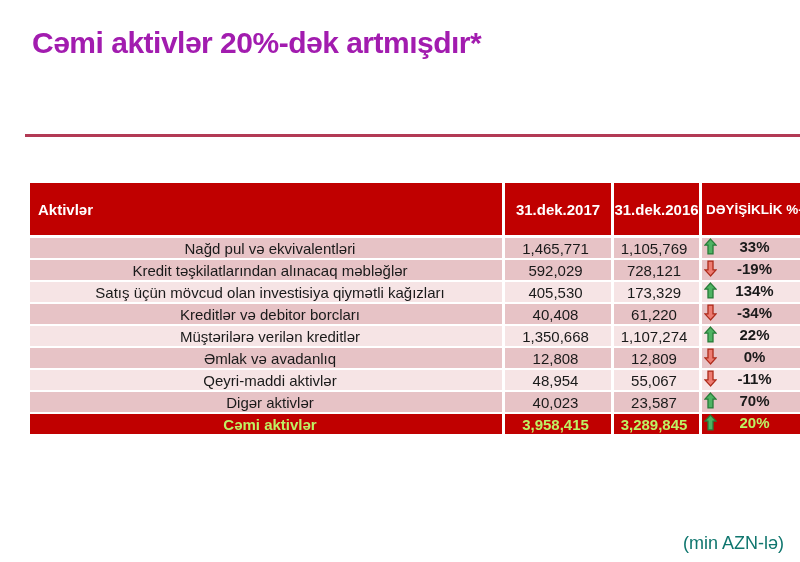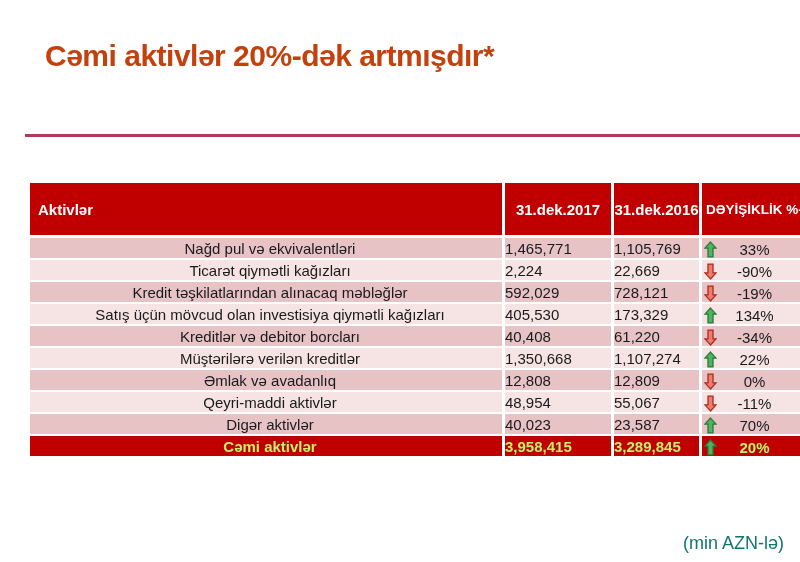--- a/index.html
+++ b/index.html
@@ -7,24 +7,24 @@
     width:800px; height:562px;
     background:#ffffff;
     font-family:"Liberation Sans", sans-serif;
     position:relative;
     overflow:hidden;
   }
 
   .slide-title {
     position:absolute;
     left:28px; top:22px;
-    margin:17px;
+    margin:4px;
     font-size:30px;
     font-weight:bold;
-    color:#c2410c;
+    color:#a21caf;
     letter-spacing:-0.5px;
   }
 
   .title-rule {
     position:absolute;
     left:25px; top:134px;
     width:775px; height:3px;
     background:#b23a55;
   }
 
@@ -65,23 +65,23 @@
   .th-num   { text-align:center; }
   .th-change{ text-align:left; padding-left:4px !important; font-size:13.5px; }
 
   .assets tbody td { height:20px; vertical-align:middle; }
 
   .r-odd  td { background:#e7c3c6; }
   .r-even td { background:#f6e4e5; }
   .r-total td { background:#c00000; color:#bef264; font-weight:bold; }
 
   .c-label { text-align:center; padding-left:8px !important; }
-  .c-num   { text-align:left; padding-right:5px !important;margin-left:31px; }
-
-  .chg { display:flex; align-items:flex-end; height:20px; }
+  .c-num   { text-align:center; padding-right:5px !important;margin-left:31px; }
+
+  .chg { display:flex; align-items:flex-start; height:20px;font-weight:bold; }
   .arrow { flex:0 0 auto; width:13px; height:17px; margin-left:2px; display:block; }
   .arrow svg { display:block; width:13px; height:17px; }
   .arrow.down svg { transform:rotate(180deg); }
   .arrow.up   path { fill:#4fb363; stroke:#277b38; stroke-width:1.4; }
   .arrow.down path { fill:#ed7c72; stroke:#ad2a1a; stroke-width:1.4; }
   .pct { flex:1; text-align:center; padding-right:8px; }
 
   .footnote {
     position:absolute;
     left:683px; top:533px;
@@ -123,35 +123,20 @@
               <div class="chg">
             <span class="arrow up">
                   <svg viewBox="0 0 14 18">
                     <path d="M7 1 L13 7.5 L9.7 7.5 L9.7 17 L4.3 17 L4.3 7.5 L1 7.5 Z"></path>
                   </svg>
                 </span>
             <span class="pct">33%</span>
           </div>
             </td>
         </tr>
-        <tr class="r-even">
-          <td class="c-label">Ticarət qiymətli kağızları</td>
-          <td class="c-num">2,224</td>
-          <td class="c-num">22,669</td>
-          <td>
-              <div class="chg">
-            <span class="arrow down">
-                  <svg viewBox="0 0 14 18">
-                    <path d="M7 1 L13 7.5 L9.7 7.5 L9.7 17 L4.3 17 L4.3 7.5 L1 7.5 Z"></path>
-                  </svg>
-                </span>
-            <span class="pct">-90%</span>
-          </div>
-            </td>
-        </tr>
         <tr class="r-odd">
           <td class="c-label">Kredit təşkilatlarından alınacaq məbləğlər</td>
           <td class="c-num">592,029</td>
           <td class="c-num">728,121</td>
           <td>
               <div class="chg">
             <span class="arrow down">
                   <svg viewBox="0 0 14 18">
                     <path d="M7 1 L13 7.5 L9.7 7.5 L9.7 17 L4.3 17 L4.3 7.5 L1 7.5 Z"></path>
                   </svg>

